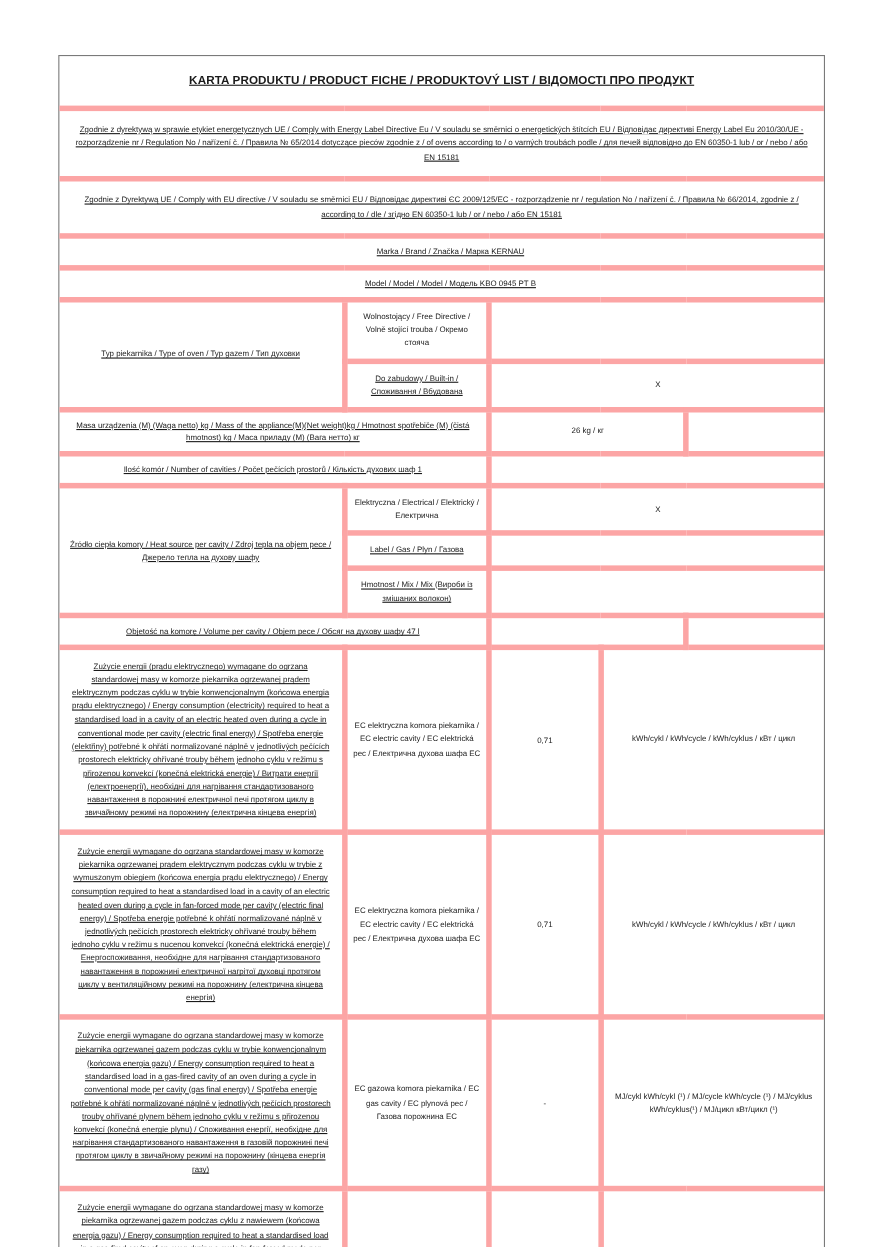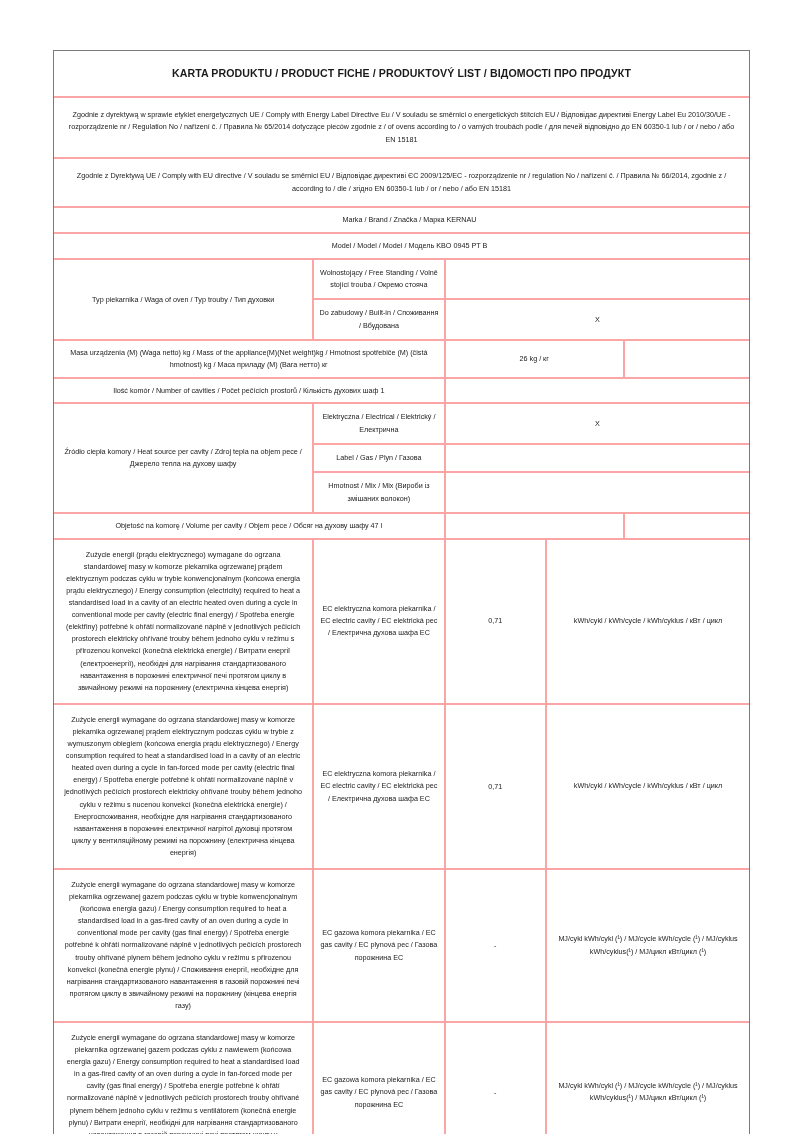--- a/index.html
+++ b/index.html
@@ -22,31 +22,31 @@
     box-sizing: border-box;
     border: 1px solid #7a7a7a;
     background: #fff;
   }
   table.fiche {
     width: 100%;
     border-collapse: collapse;
     table-layout: fixed;
   }
   table.fiche td {
-    border: 2px solid #fca5a5;
+    border: 5px solid #fca5a5;
     padding: 6px 6px;
     vertical-align: middle;
     font-size: 7.2px;
     line-height: 1.62;
     text-align: center;
   }
   
   table.fiche tr:first-child td { border-top: none; }
   table.fiche tr:last-child td { border-bottom: none; }
-  table.fiche td:first-child { border-left: none; }
+  table.fiche td:first-child { border-left: none; text-decoration: underline; }
   table.fiche td:last-child { border-right: none; }
 
   .title-cell {
     font-size: 10.6px !important;
     font-weight: bold;
     letter-spacing: 0.1px;
     padding: 16px 8px 15px 8px !important;
     line-height: 1.3 !important;
   }
   .intro-cell {
@@ -107,22 +107,22 @@
 
     <tr>
       <td class="label-left" colspan="5">Marka / Brand / Značka / Марка KERNAU</td>
     </tr>
 
     <tr>
       <td class="label-left" colspan="5">Model / Model / Model / Модель KBO 0945 PT B</td>
     </tr>
 
     <tr>
-      <td class="label-center" rowspan="2">Typ piekarnika / Waga of oven / Typ trouby / Тип духовки</td>
-      <td class="sub-label">Wolnostojący / Free Standing / Volně stojící trouba / Окремо стояча</td>
+      <td class="label-center" rowspan="2">Typ piekarnika / Type of oven / Typ gazem / Тип духовки</td>
+      <td class="sub-label">Wolnostojący / Free Directive / Volně stojící trouba / Окремо стояча</td>
       <td class="mark blank" colspan="3"></td>
     </tr>
 
     <tr>
       <td class="sub-label">Do zabudowy / Built-in / Споживання / Вбудована</td>
       <td class="mark" colspan="3">X</td>
     </tr>
 
     <tr>
       <td class="label-center" colspan="2">Masa urządzenia (M) (Waga netto) kg / Mass of the appliance(M)(Net weight)kg / Hmotnost spotřebiče (M) (čistá hmotnost) kg / Маса приладу (M) (Вага нетто) кг</td>

